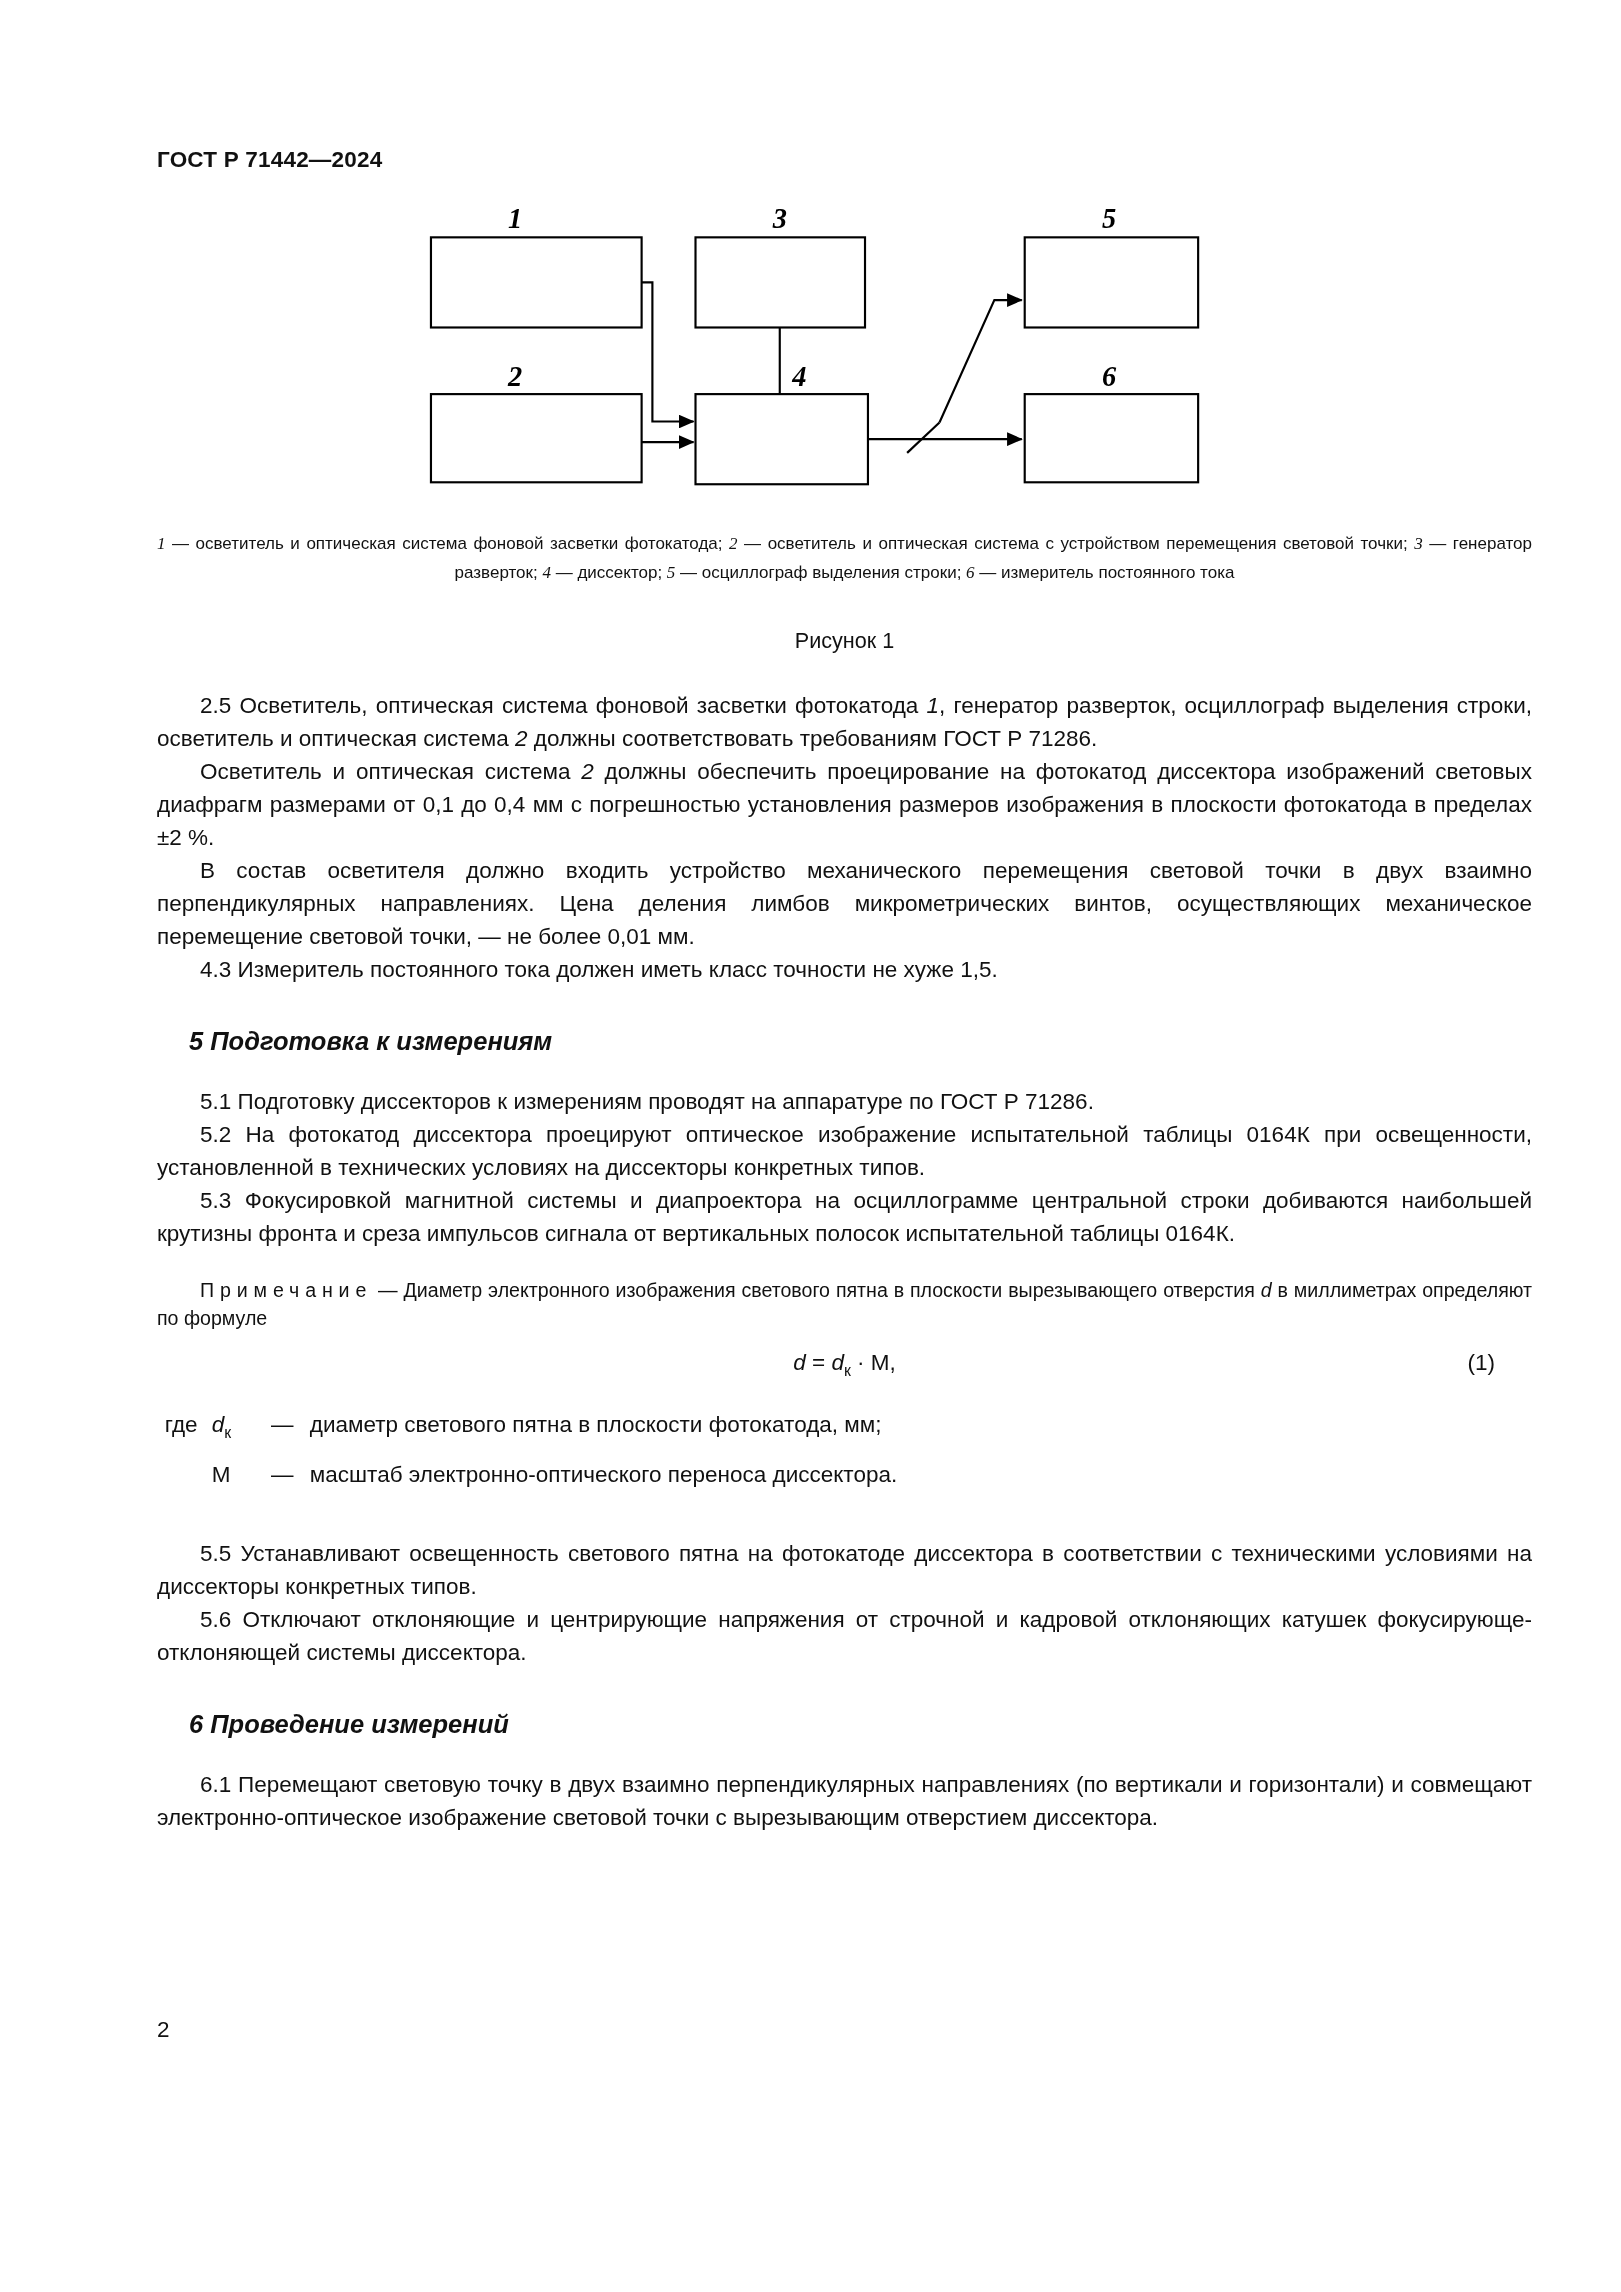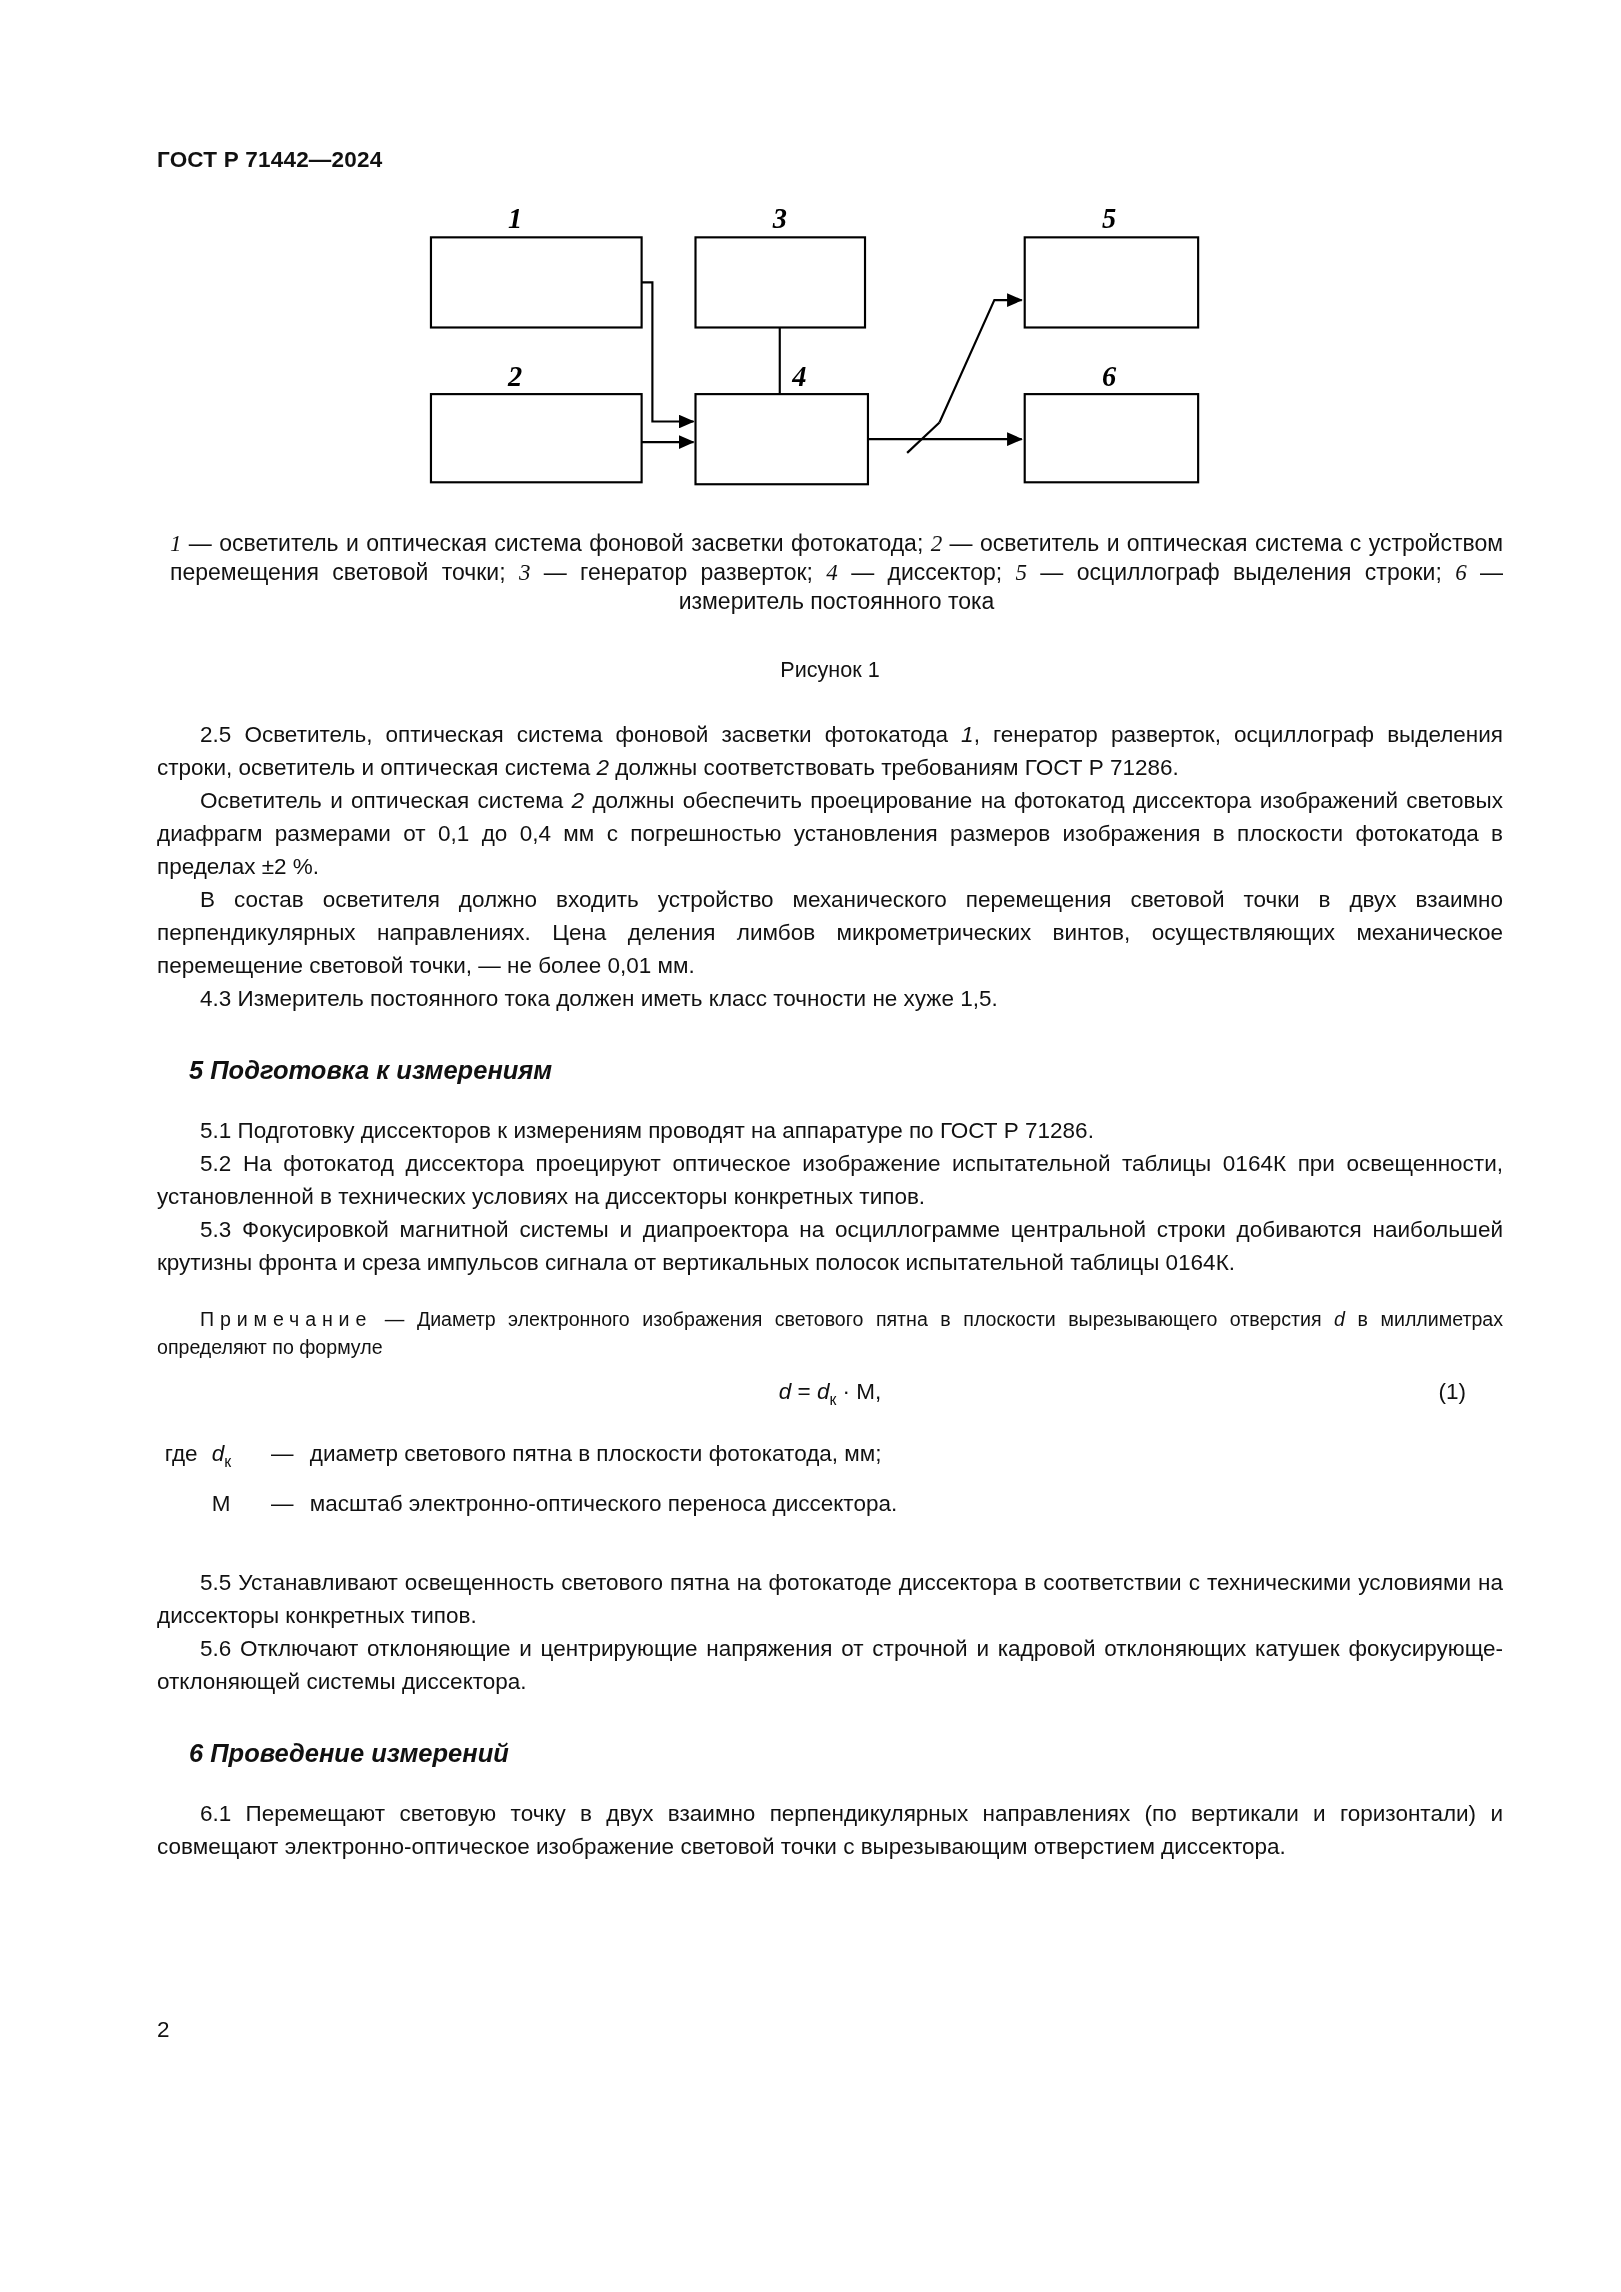--- a/index.html
+++ b/index.html
@@ -7,41 +7,41 @@
   body {
     width:1621px; height:2293px;
     font-family:"Liberation Sans", sans-serif;
     color:#111111;
     position:relative;
     overflow:hidden;
   }
   .page {
     position:relative;
     width:1621px; height:2293px;
-    padding:147px 118px 0 157px;
+    padding:147px 89px 0 157px;
     background:#ffffff;
   }
   .doc-header {
     font-size:22.5px;
     font-weight:bold;
     letter-spacing:0.2px;
   }
   .figure { margin-top:31px; }
   .diagram-wrap { margin-left:272px; width:776px; }
   .box { fill:#ffffff; stroke:#000000; stroke-width:2.2; }
   .conn { fill:none; stroke:#000000; stroke-width:2.2; }
   .boxlab {
     font-family:"Liberation Serif", serif;
     font-style:italic; font-weight:bold;
     font-size:29px; text-anchor:middle; fill:#000000;
   }
   .fig-caption {
     margin-top:27.4px;
-    font-size:23px; line-height:29px;
-    text-align:justify; text-align-last:center;margin-left:13px;
+    font-size:17px; line-height:29px;
+    text-align:justify; text-align-last:center;
   }
   .fig-caption .capnum { font-family:"Liberation Serif", serif; font-style:italic; }
   .fig-label { margin-top:41px; text-align:center; font-size:21.6px; }
   .content { margin-top:35px; }
   .body-p {
     font-size:22.5px; line-height:33px;
     text-align:justify; text-indent:43px;
   }
   .sec-h { font-size:25.5px; font-weight:bold; margin:41px 0 29px 32px;font-style:italic; }
   .note-p {

